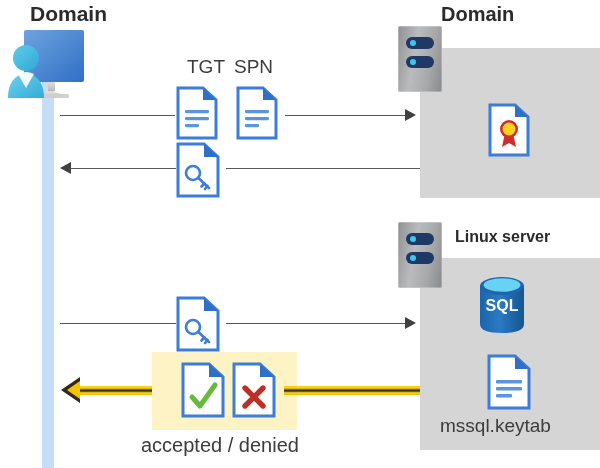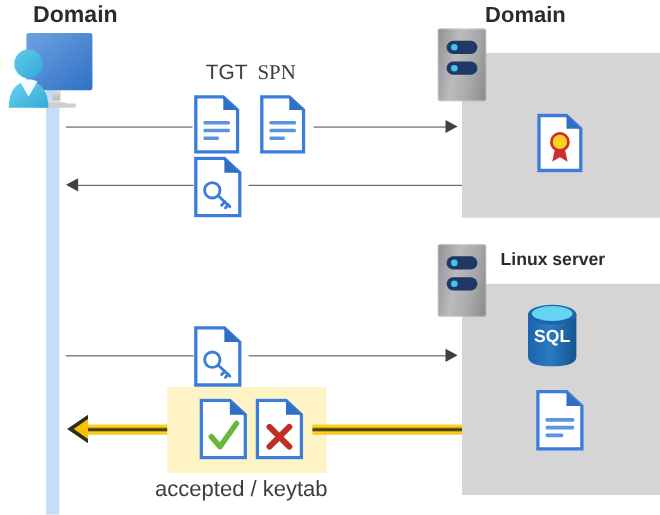--- a/index.html
+++ b/index.html
@@ -146,23 +146,24 @@
   <div class="abs doc" style="left:487px;top:354px;width:44px;height:56px;">
     <svg width="44" height="56" viewBox="0 0 44 56">
       <path d="M2 2 H28 L42 15 V54 H2 Z" fill="#ffffff" stroke="#3b7dd8" stroke-width="3"></path>
       <path d="M28 2 L42 15 H28 Z" fill="#2f6fc4"></path>
       <rect x="9" y="26" width="26" height="3.4" rx="1.2" fill="#5b95de"></rect>
       <rect x="9" y="33" width="26" height="3.4" rx="1.2" fill="#5b95de"></rect>
       <rect x="9" y="40" width="16" height="3.4" rx="1.2" fill="#5b95de"></rect>
     </svg>
   </div>
 
+  <div class="abs lbl" style="left:440px;top:415px;font-size:19px;white-space:nowrap;">mssql.keytab</div>
 
   <div class="abs lbl" style="left:175px;top:56px;font-size:19px;margin-left:12px;">TGT</div>
-  <div class="abs lbl" style="left:234px;top:56px;font-size:19px;font-family:Liberation Serif, serif;">SPN</div>
+  <div class="abs lbl" style="left:234px;top:56px;font-size:19px;">SPN</div>
 
   <div class="aline" style="left:60px;top:115px;width:115px;"></div>
   <div class="aline" style="left:285px;top:115px;width:122px;"></div>
   <div class="ahead r" style="left:405px;top:109px;"></div>
 
   <div class="abs doc" style="left:176px;top:86px;width:42px;height:54px;">
     <svg width="42" height="54" viewBox="0 0 42 54">
       <path d="M2 2 H27 L40 14 V52 H2 Z" fill="#ffffff" stroke="#3b7dd8" stroke-width="3"></path>
       <path d="M27 2 L40 14 H27 Z" fill="#2f6fc4"></path>
       <rect x="9" y="24" width="24" height="3.2" rx="1.1" fill="#5b95de"></rect>
@@ -234,15 +235,15 @@
     <svg width="44" height="56" viewBox="0 0 44 56">
       <path d="M2 2 H28 L42 15 V54 H2 Z" fill="#ffffff" stroke="#3b7dd8" stroke-width="3"></path>
       <path d="M28 2 L42 15 H28 Z" fill="#2f6fc4"></path>
       <g stroke="#bf2f28" stroke-width="5.4" stroke-linecap="round">
         <path d="M13 26 L31 44"></path>
         <path d="M31 26 L13 44"></path>
       </g>
     </svg>
   </div>
 
-  <div class="abs lbl" style="left:141px;top:434px;font-size:20px;white-space:nowrap;">accepted / keytab</div>
+  <div class="abs lbl" style="left:141px;top:434px;font-size:20px;white-space:nowrap;">accepted / denied</div>
 
 </div>
 
 </body></html>

